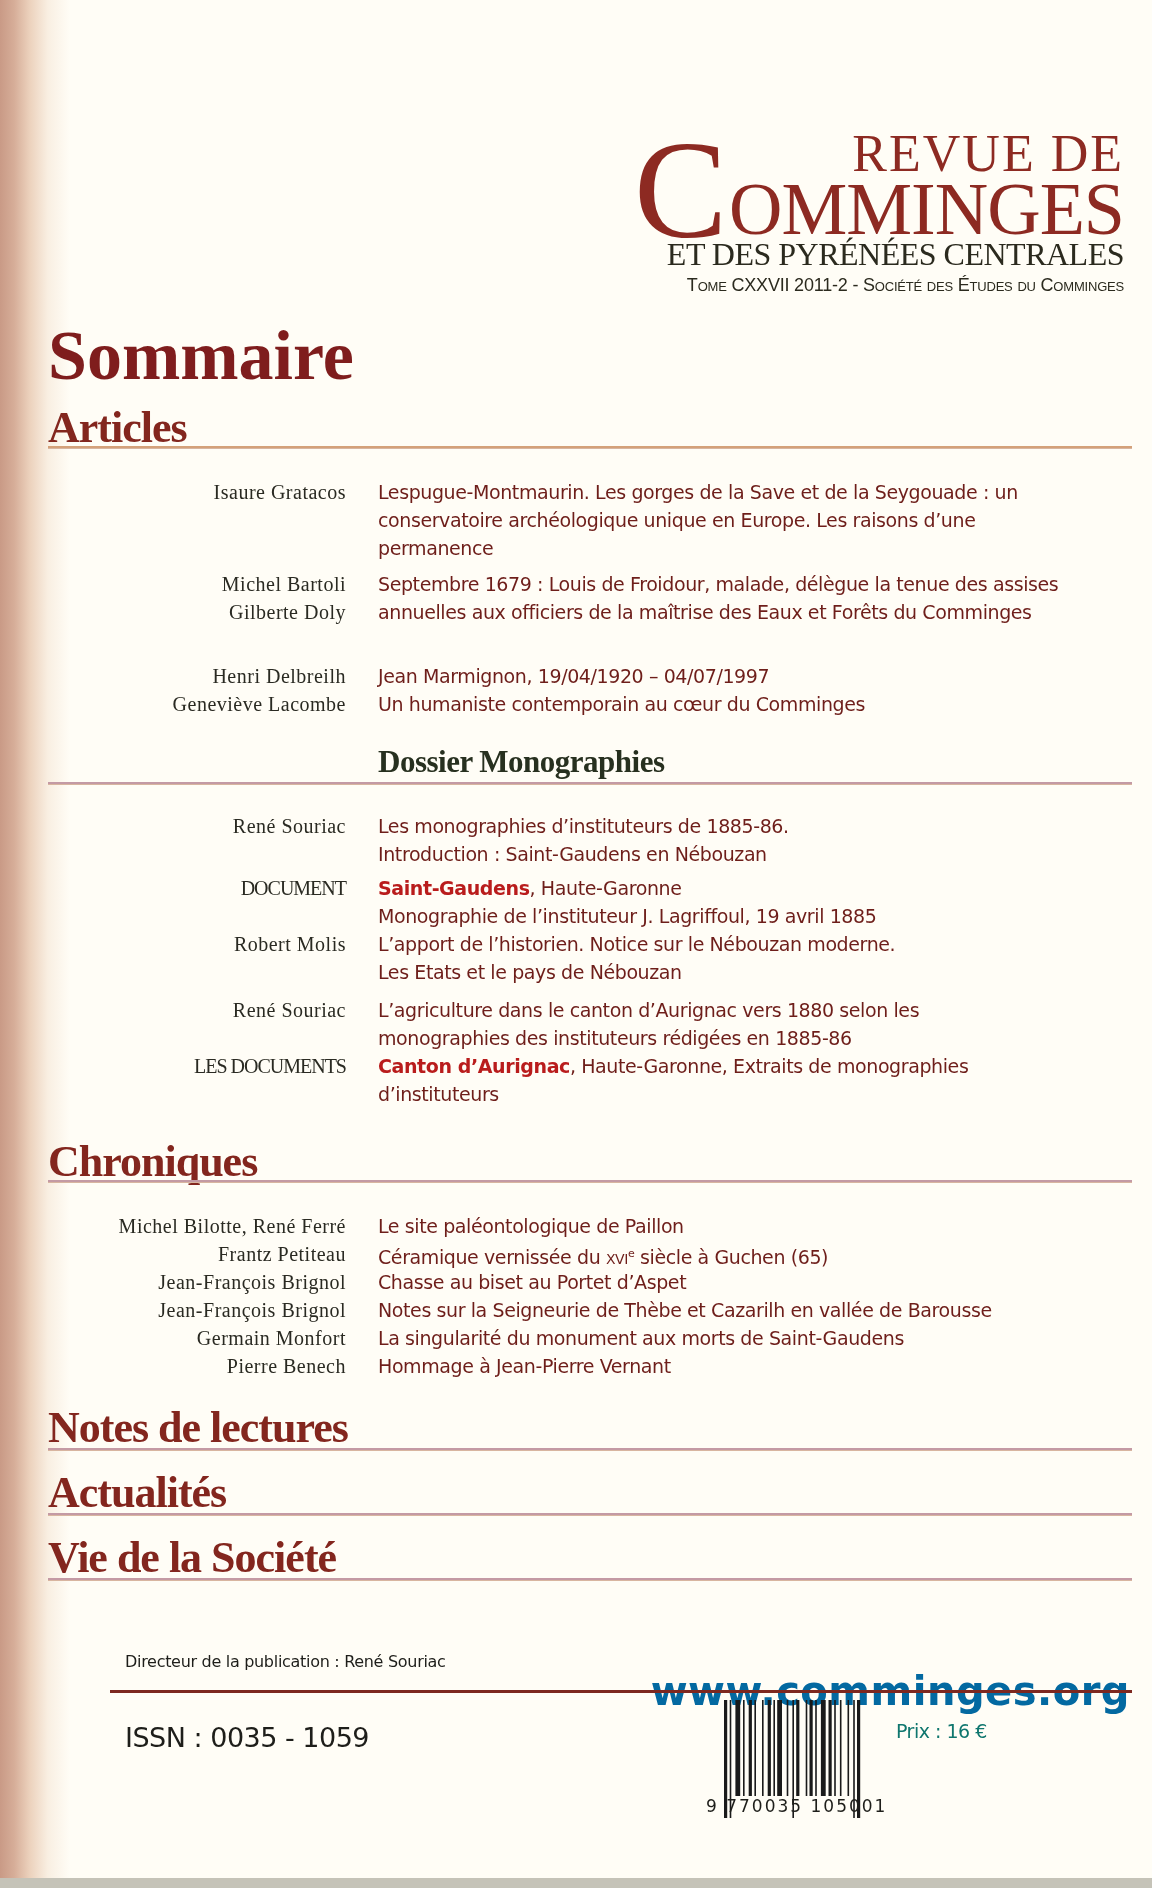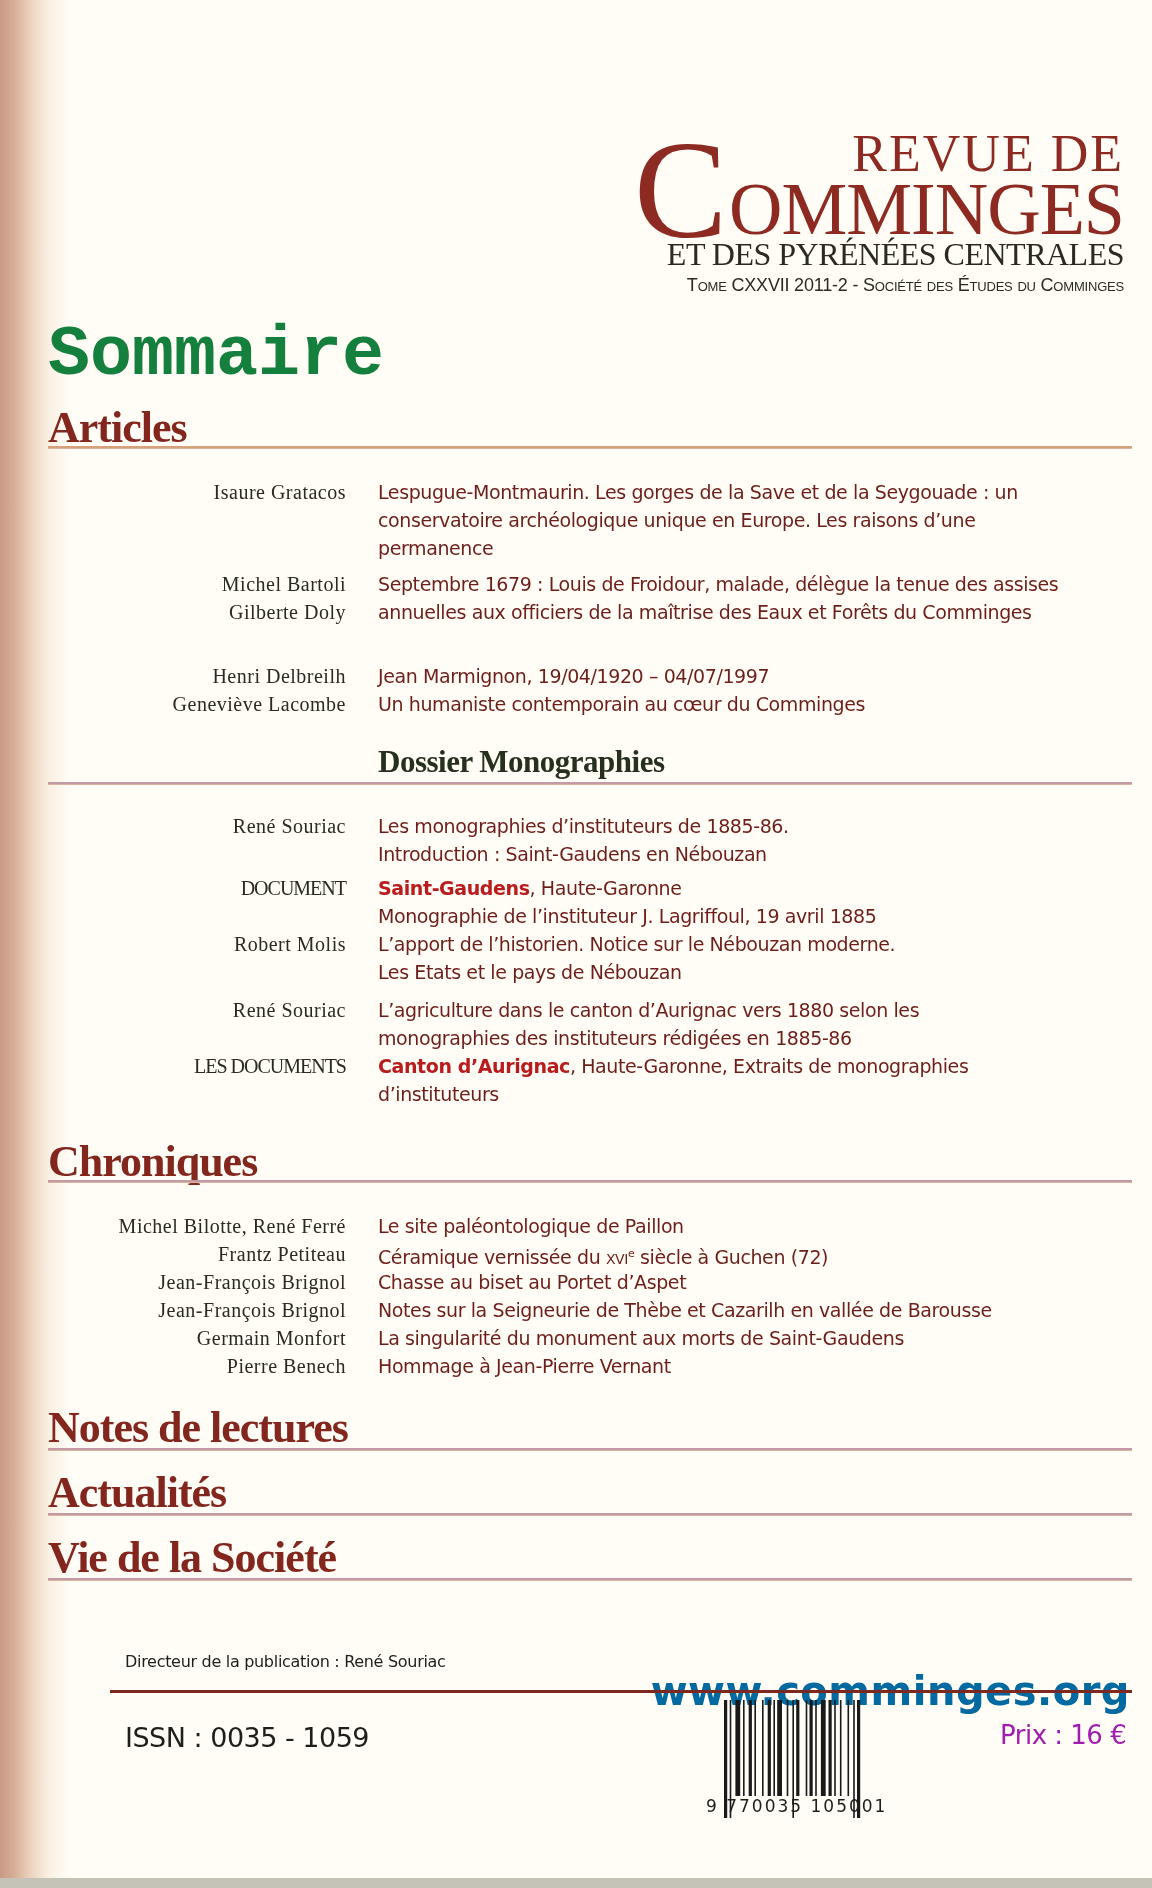--- a/index.html
+++ b/index.html
@@ -36,21 +36,21 @@
     font-size: 32px; line-height: 34px; letter-spacing: -0.5px;
   }
   .mh-tome {
     position: absolute; right: 0; top: 155px;
     font-family: "Liberation Sans", sans-serif; color: #2b2a1e;
     font-size: 18px; line-height: 20px; font-variant: small-caps; letter-spacing: -0.2px;
   }
 
   .sommaire {
     position: absolute; left: 48px; top: 318px;
-    font-family: Liberation Mono, monospace; font-weight: bold; color: #15803d;
+    font-family: Liberation Serif, serif; font-weight: bold; color: #7f1d1d;
     font-size: 70px; line-height: 76px;
   }
 
   .section-head {
     position: absolute; left: 48px;
     font-family: "Liberation Serif", serif; font-weight: bold; color: #83261e;
     font-size: 44px; line-height: 40px; letter-spacing: -1px;
   }
   .rule {
     position: absolute; left: 48px; right: 20px; height: 2px;
@@ -91,23 +91,23 @@
     font-family: "DejaVu Sans", sans-serif; font-weight: bold; color: #0369a1;
     font-size: 40px; letter-spacing: 0.5px; margin-top: 40px;
   }
   .footer-rule { position: absolute; left: 110px; right: 20px; top: 1690px; height: 3px; background: #7d2820; }
   .issn {
     position: absolute; left: 125px; top: 1722px;
     font-family: "DejaVu Sans", sans-serif; color: #1e1e1a;
     font-size: 27px; letter-spacing: -0.5px;
   }
   .price {
-    position: absolute; left: 1000px; top: 1720px;
-    font-family: "DejaVu Sans", sans-serif; color: #a21caf;
-    font-size: 26px; letter-spacing: -0.5px;
+    position: absolute; left: 896px; top: 1720px;
+    font-family: "DejaVu Sans", sans-serif; color: #0f766e;
+    font-size: 19px; letter-spacing: -0.5px;
   }
   .barcode { position: absolute; left: 718px; top: 1700px; width: 190px; height: 120px; }
   .barcode-num {
     position: absolute; left: 706px; top: 1796px; width: 210px;
     font-family: "DejaVu Sans", sans-serif; font-size: 17px; color: #1e1e1a;
     letter-spacing: 2px; background: transparent;
   }
 </style>
 </head>
 <body>
@@ -181,21 +181,21 @@
 
 <div class="section-head" style="top:1142px;">Chroniques</div>
 <div class="rule" style="top:1180px;"></div>
 
 <div class="entry" style="top:1212px;">
   <div class="author">Michel Bilotte, René Ferré</div>
   <div class="title">Le site paléontologique de Paillon</div>
 </div>
 <div class="entry" style="top:1240px;">
   <div class="author">Frantz Petiteau</div>
-  <div class="title"><span>Céramique vernissée du </span><span class="sc">XVI</span><sup>e</sup><span> siècle à Guchen (72)</span></div>
+  <div class="title"><span>Céramique vernissée du </span><span class="sc">XVI</span><sup>e</sup><span> siècle à Guchen (65)</span></div>
 </div>
 <div class="entry" style="top:1268px;">
   <div class="author">Jean-François Brignol</div>
   <div class="title">Chasse au biset au Portet d’Aspet</div>
 </div>
 <div class="entry" style="top:1296px;">
   <div class="author">Jean-François Brignol</div>
   <div class="title">Notes sur la Seigneurie de Thèbe et Cazarilh en vallée de Barousse</div>
 </div>
 <div class="entry" style="top:1324px;">

